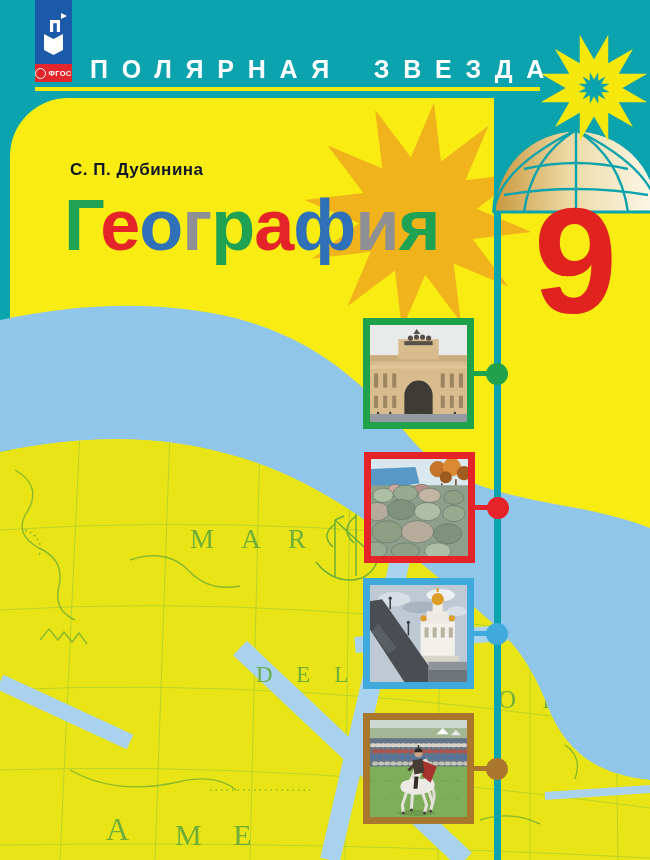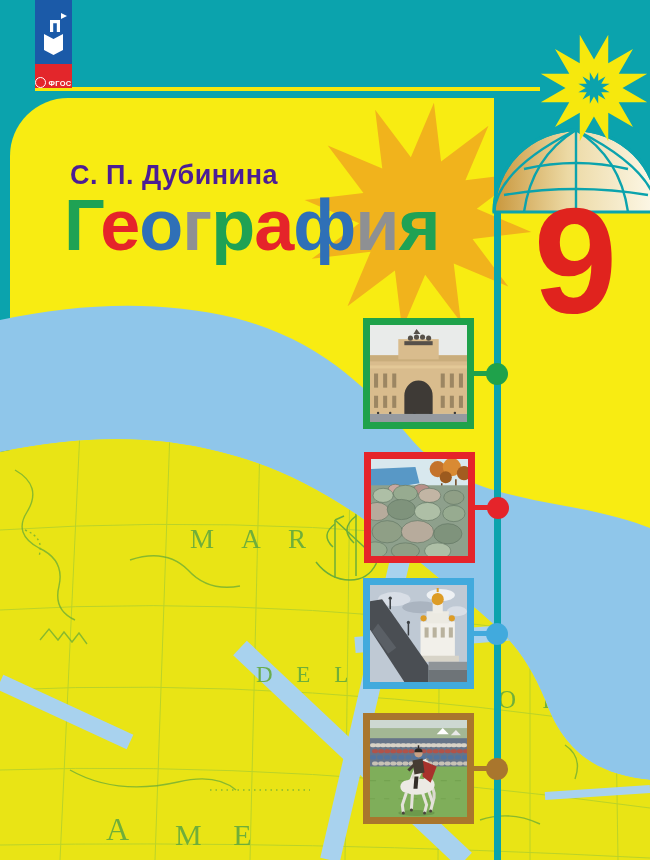--- a/index.html
+++ b/index.html
@@ -1,31 +1,31 @@
 <!DOCTYPE html>
 <html><head>
 <meta charset="utf-8">
 <style>
   html,body{margin:0;padding:0;background:#444;}
   .cover{position:relative;width:650px;height:860px;overflow:hidden;background:#0ba3ad;font-family:"Liberation Sans",sans-serif;}
   .abs{position:absolute;}
   
   .pub-blue{left:35px;top:0;width:37px;height:64px;background:#1b5aa8;}
-  .fgos{left:35px;top:64px;width:37px;height:24px;background:#e3262b;display:flex;align-items:flex-end;justify-content:center;gap:2px;}
+  .fgos{left:35px;top:64px;width:37px;height:18px;background:#e3262b;display:flex;align-items:center;justify-content:center;gap:2px;}
   .fgos-circle{width:9px;height:9px;border:1.6px solid #fff;border-radius:50%;flex:0 0 auto;}
   .fgos-txt{color:#fff;font-size:7.5px;font-weight:bold;letter-spacing:.3px;}
   
   .banner{left:90px;top:55px;width:455px;text-align:center;color:#fff;font-size:25px;font-weight:bold;letter-spacing:.55em;word-spacing:.4em;white-space:nowrap;}
   .underline{left:35px;top:87px;width:505px;height:4px;background:#f6e80d;}
   
   .card-left{left:10px;top:98px;width:487px;height:762px;background:#f8ec12;border-top-left-radius:58px;}
   .card-right{left:501px;top:210px;width:149px;height:650px;background:#f8ec12;}
   .deco{left:0;top:0;}
   
-  .author{left:70px;top:160px;font-size:27px;font-weight:bold;color:#4c1d95;letter-spacing:.5px;}
+  .author{left:70px;top:160px;font-size:17px;font-weight:bold;color:#0f172a;letter-spacing:.5px;}
   .title{left:64px;top:182px;font-size:72px;font-weight:bold;letter-spacing:-1px;line-height:1.2;white-space:nowrap;}
   .grade{left:501px;top:186px;width:149px;text-align:center;font-size:150px;line-height:1;font-weight:bold;color:#e0231e;}
   .subtitle{left:55px;top:331px;font-size:30px;font-weight:bold;color:#14130f;line-height:1.22;letter-spacing:.5px;}
   
   .photo-slot{position:absolute;width:111px;height:111px;}
   .photo-slot .connector{position:absolute;left:103px;top:53px;width:34px;height:5px;background:var(--c);}
   .photo-slot .dot{position:absolute;left:123px;top:44.5px;width:22px;height:22px;border-radius:50%;background:var(--c);}
   .photo-slot .frame{position:absolute;left:0;top:0;width:97px;height:97px;border:7px solid var(--c);background:#dfe3e6;}
   .photo-slot .frame svg{display:block;}
 </style>
@@ -147,20 +147,21 @@
         <path d="M26 13 l6 3 l-6 3 z"></path>
       </g>
     </svg>
   </div>
 
   <div class="abs fgos">
     <span class="fgos-circle"></span>
     <span class="fgos-txt">ФГОС</span>
   </div>
 
+  <div class="abs banner">ПОЛЯРНАЯ ЗВЕЗДА</div>
 
   <div class="abs author">С. П. Дубинина</div>
   <div class="abs title"><span style="color: rgb(31, 162, 84);">Г</span><span style="color: rgb(229, 36, 42);">е</span><span style="color: rgb(47, 112, 183);">о</span><span style="color: rgb(142, 144, 147);">г</span><span style="color: rgb(31, 162, 84);">р</span><span style="color: rgb(229, 36, 42);">а</span><span style="color: rgb(47, 112, 183);">ф</span><span style="color: rgb(142, 144, 147);">и</span><span style="color: rgb(31, 162, 84);">я</span></div>
   <div class="abs grade">9</div>
 
   <div class="photo-slot" style="left: 363px; top: 318px; --c: #1fa24b;">
     <div class="connector"></div>
     <div class="dot"></div>
     <div class="frame">
       <svg width="97" height="97" viewBox="0 0 96 96" preserveAspectRatio="none">

